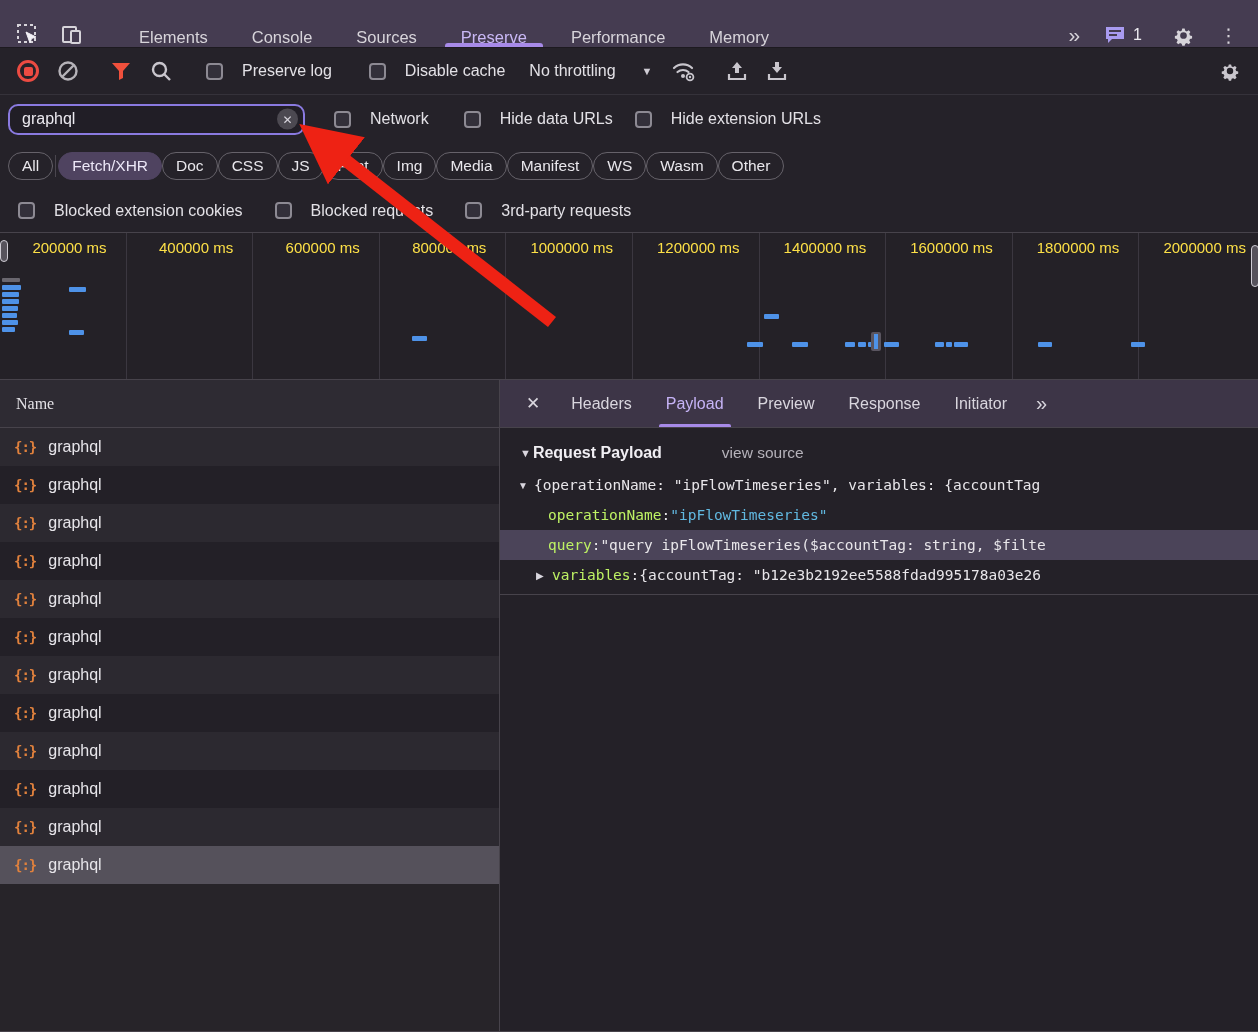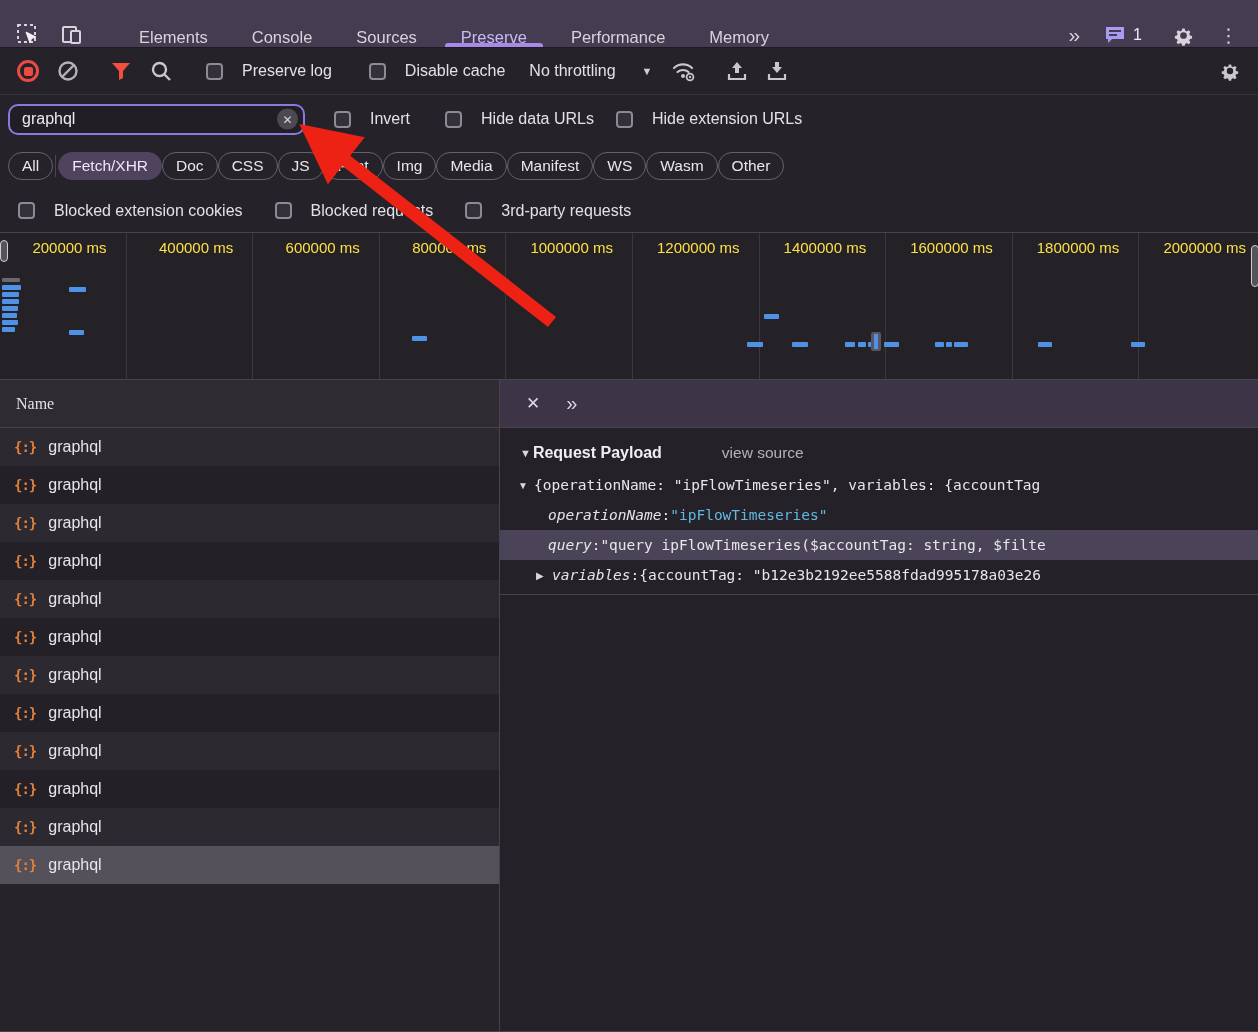--- a/index.html
+++ b/index.html
@@ -131,21 +131,21 @@
   .payload-title { font-size:16px; font-weight:bold; color:#f0eef3; }
   .view-source { font-size:15.5px; color:#b5b2ba; margin-left:46px; cursor:pointer; }
   .ptree { border-bottom:1px solid #47434b; padding-bottom:4px; }
   .pline {
     position:relative; height:30px; display:flex; align-items:center;
     font-family:"DejaVu Sans Mono", monospace; font-size:14.5px; white-space:nowrap; overflow:hidden;
   }
   .pline .arr { font-size:10px; color:#d9d6de; width:16px; flex:0 0 auto; font-family:"Liberation Sans", sans-serif; }
   .pline.hl { background:#4b4459; }
   .seg-plain { color:#e8e6ea; }
-  .seg-key { color:#e5e5e5;font-style:italic; }
+  .seg-key { color:#bef264; }
   .seg-string { color:#61b8e0; }
   
   .overlay { position:absolute; inset:0; pointer-events:none; z-index:40; }
   svg.icon { display:block; }
 </style>
 </head>
 <body>
 
 <div id="app">
 
@@ -263,21 +263,21 @@
   </div>
 
   <div class="filterrow">
     <div class="filter-input-wrap">
       <input class="filter-input" value="graphql" style="">
       <span class="clear-btn">✕</span>
     </div>
     <div style="width:18px;"></div>
     <div class="check-group">
       <span class="checkbox"></span>
-      <span class="check-label">Invert</span>
+      <span class="check-label">Network</span>
     </div>
     <div class="vdiv2"></div>
     <div class="check-group">
       <span class="checkbox"></span>
       <span class="check-label">Hide data URLs</span>
     </div>
     <div class="check-group">
       <span class="checkbox"></span>
       <span class="check-label">Hide extension URLs</span>
     </div>
@@ -429,20 +429,27 @@
           <div class="req-row even selected">
             <span class="json-ico">{:}</span>
             <span>graphql</span>
           </div>
         </div>
     </div>
 
     <div class="right-panel">
       <div class="det-tabbar">
         <div class="close-x">✕</div>
+        <div id="det-tabs" style="display:flex;align-items:stretch;">
+            <div class="det-tab">Headers</div>
+            <div class="det-tab selected">Payload</div>
+            <div class="det-tab">Preview</div>
+            <div class="det-tab">Response</div>
+            <div class="det-tab">Initiator</div>
+          </div>
         <div class="det-more">»</div>
       </div>
       <div>
         <div class="payload-head">
           <span style="display:flex;align-items:center;gap:2px;">
             <span class="tri">▼</span>
             <span class="payload-title">Request Payload</span>
           </span>
           <span class="view-source">view source</span>
         </div>

